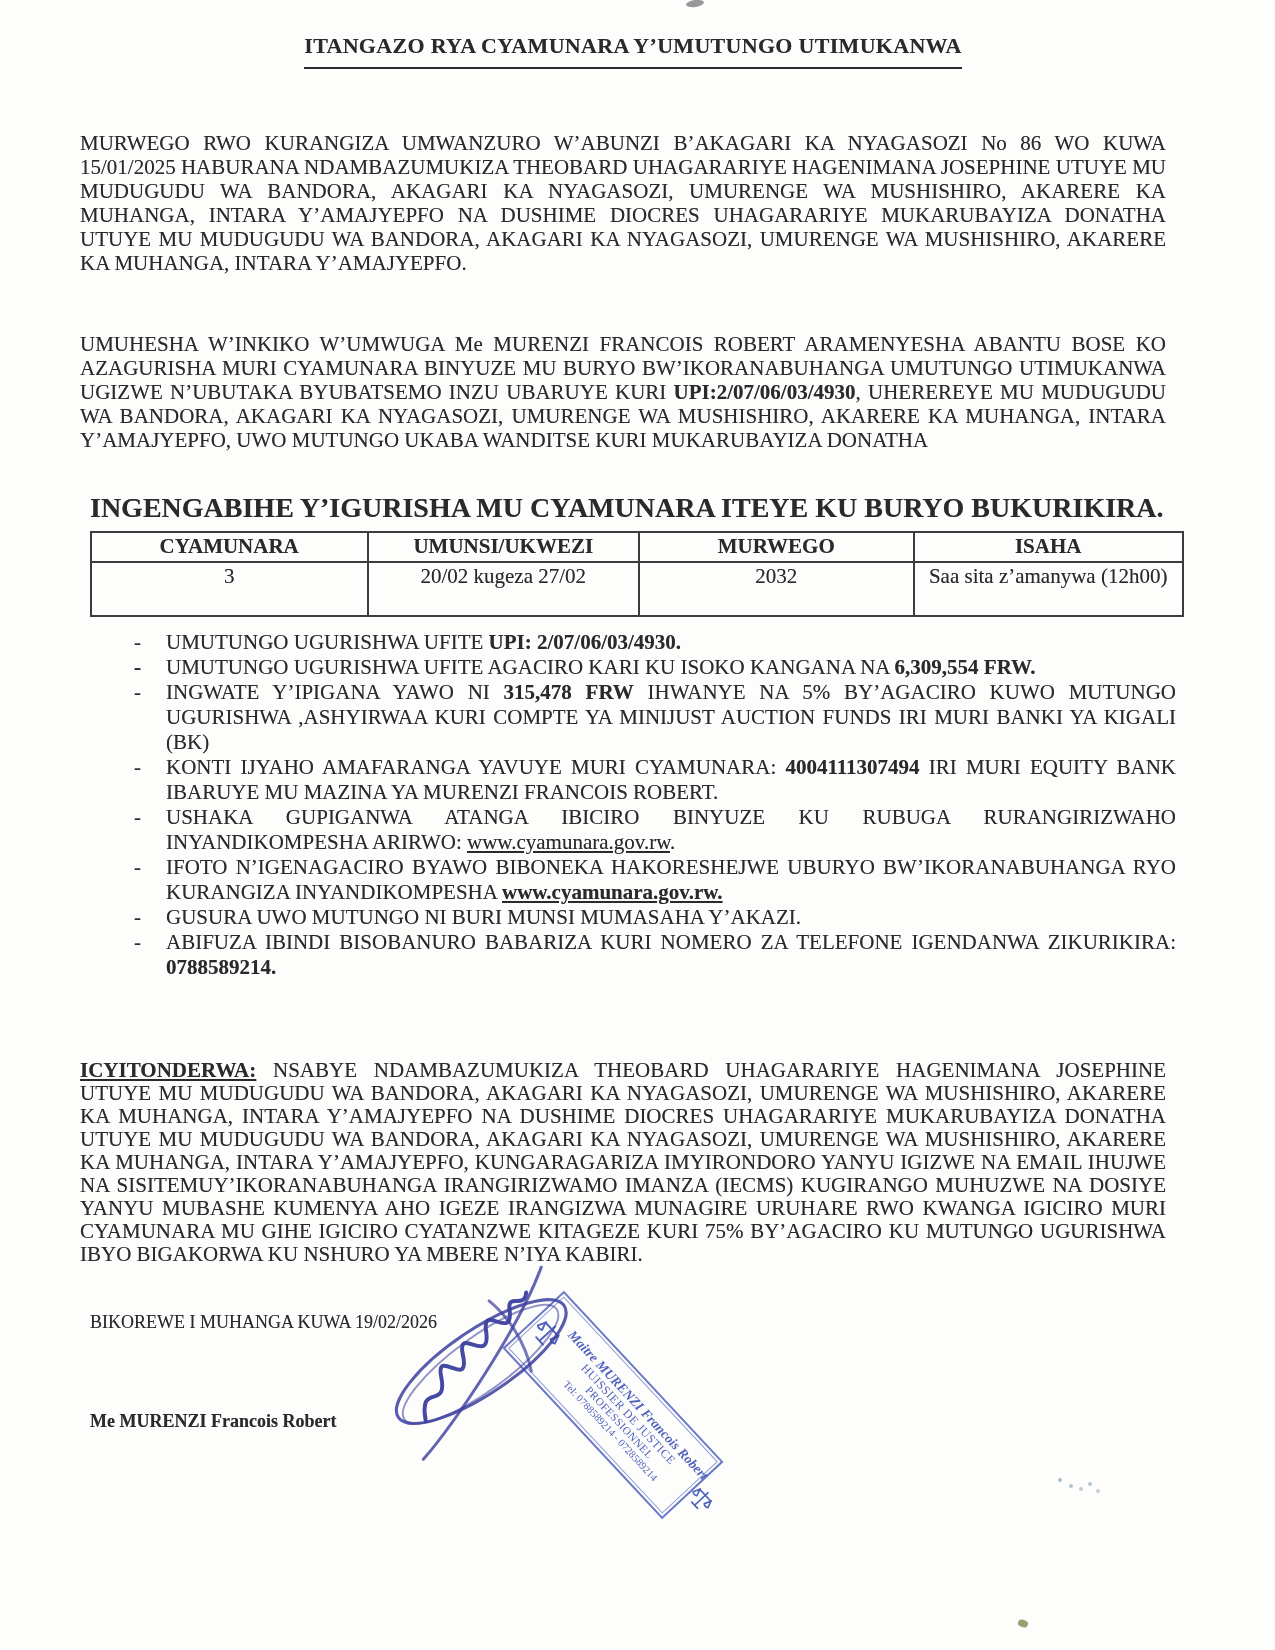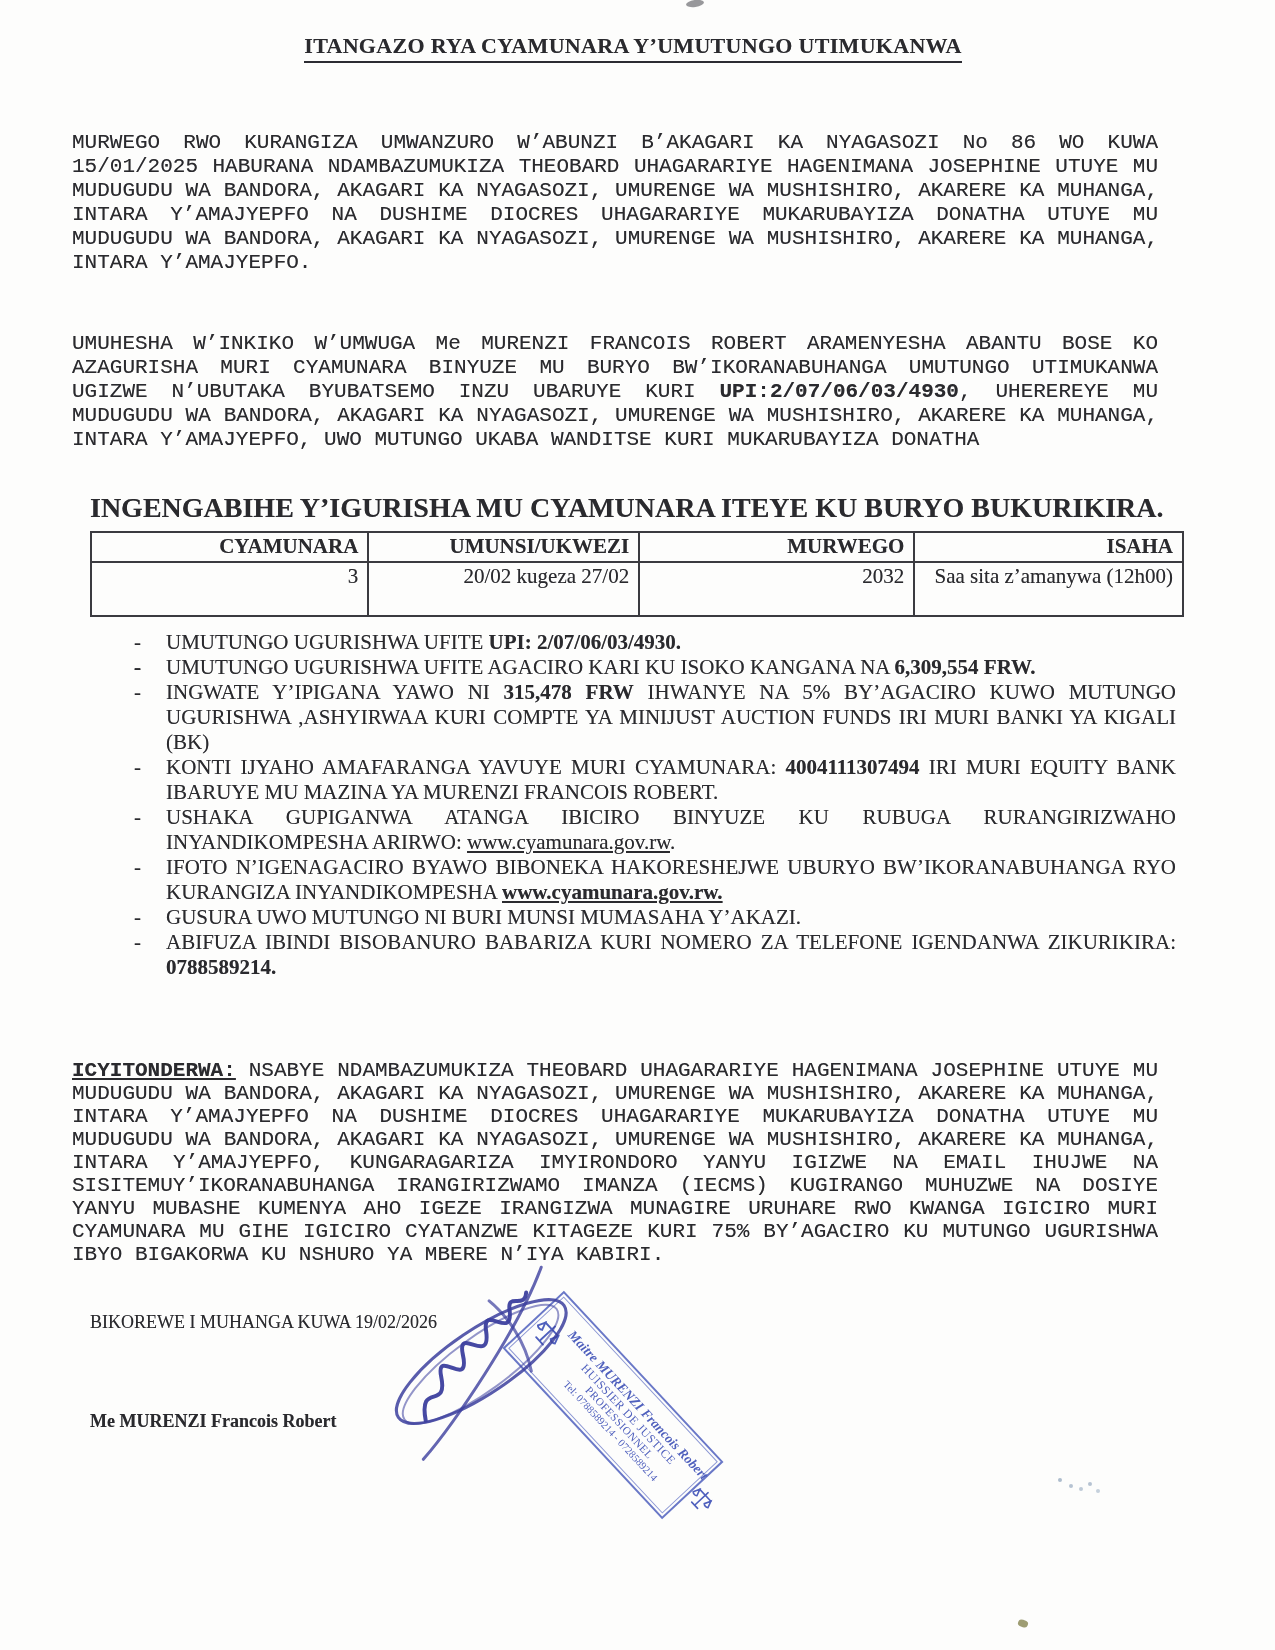--- a/index.html
+++ b/index.html
@@ -8,38 +8,38 @@
     background:#fdfdfc;
     font-family:"Liberation Serif", serif;
     color:#2a2a2e;
     text-shadow:0 0 .5px rgba(40,40,45,.45);
   }
   .abs{position:absolute;}
   .doc-title{
     top:33px; left:90px; width:1086px; text-align:center;
     font-size:22px; font-weight:bold; letter-spacing:.3px;
   }
-  .doc-title .tspan{border-bottom:2px solid #2c2c32; padding-bottom:3px;}
+  .doc-title .tspan{border-bottom:2px solid #2c2c32; padding-bottom:9px;}
   .para{
-    left:72px; width:1086px; text-align:justify;
-    font-size:21px; line-height:24px;font-family:Liberation Mono, monospace;
+    left:80px; width:1086px; text-align:justify;
+    font-size:21px; line-height:24px;
   }
   .p1{top:110px;}
   .p2{top:311px;}
   .section-heading{
     top:492px; left:90px; width:1086px;
     font-size:28px; font-weight:bold;
   }
   table.sched{
     position:absolute; top:531px; left:90px; width:1094px;
     border-collapse:collapse; table-layout:fixed;
     font-size:21px; line-height:24px; color:#2a2a2e;
   }
   table.sched th, table.sched td{
-    border:2px solid #3b3b40; vertical-align:top; text-align:right;
+    border:2px solid #3b3b40; vertical-align:top; text-align:center;
     padding:1px 9px 1px 8px; overflow:hidden;
   }
   table.sched th{font-weight:bold; height:26px;}
   table.sched td{height:50px;}
   td.justify-cell{text-align:justify;}
   ul.notice-list{
     position:absolute; top:630px; left:90px; width:1086px;
     margin:0; padding:0; list-style:none;
     font-size:21px; line-height:25px; text-align:justify;
   }

